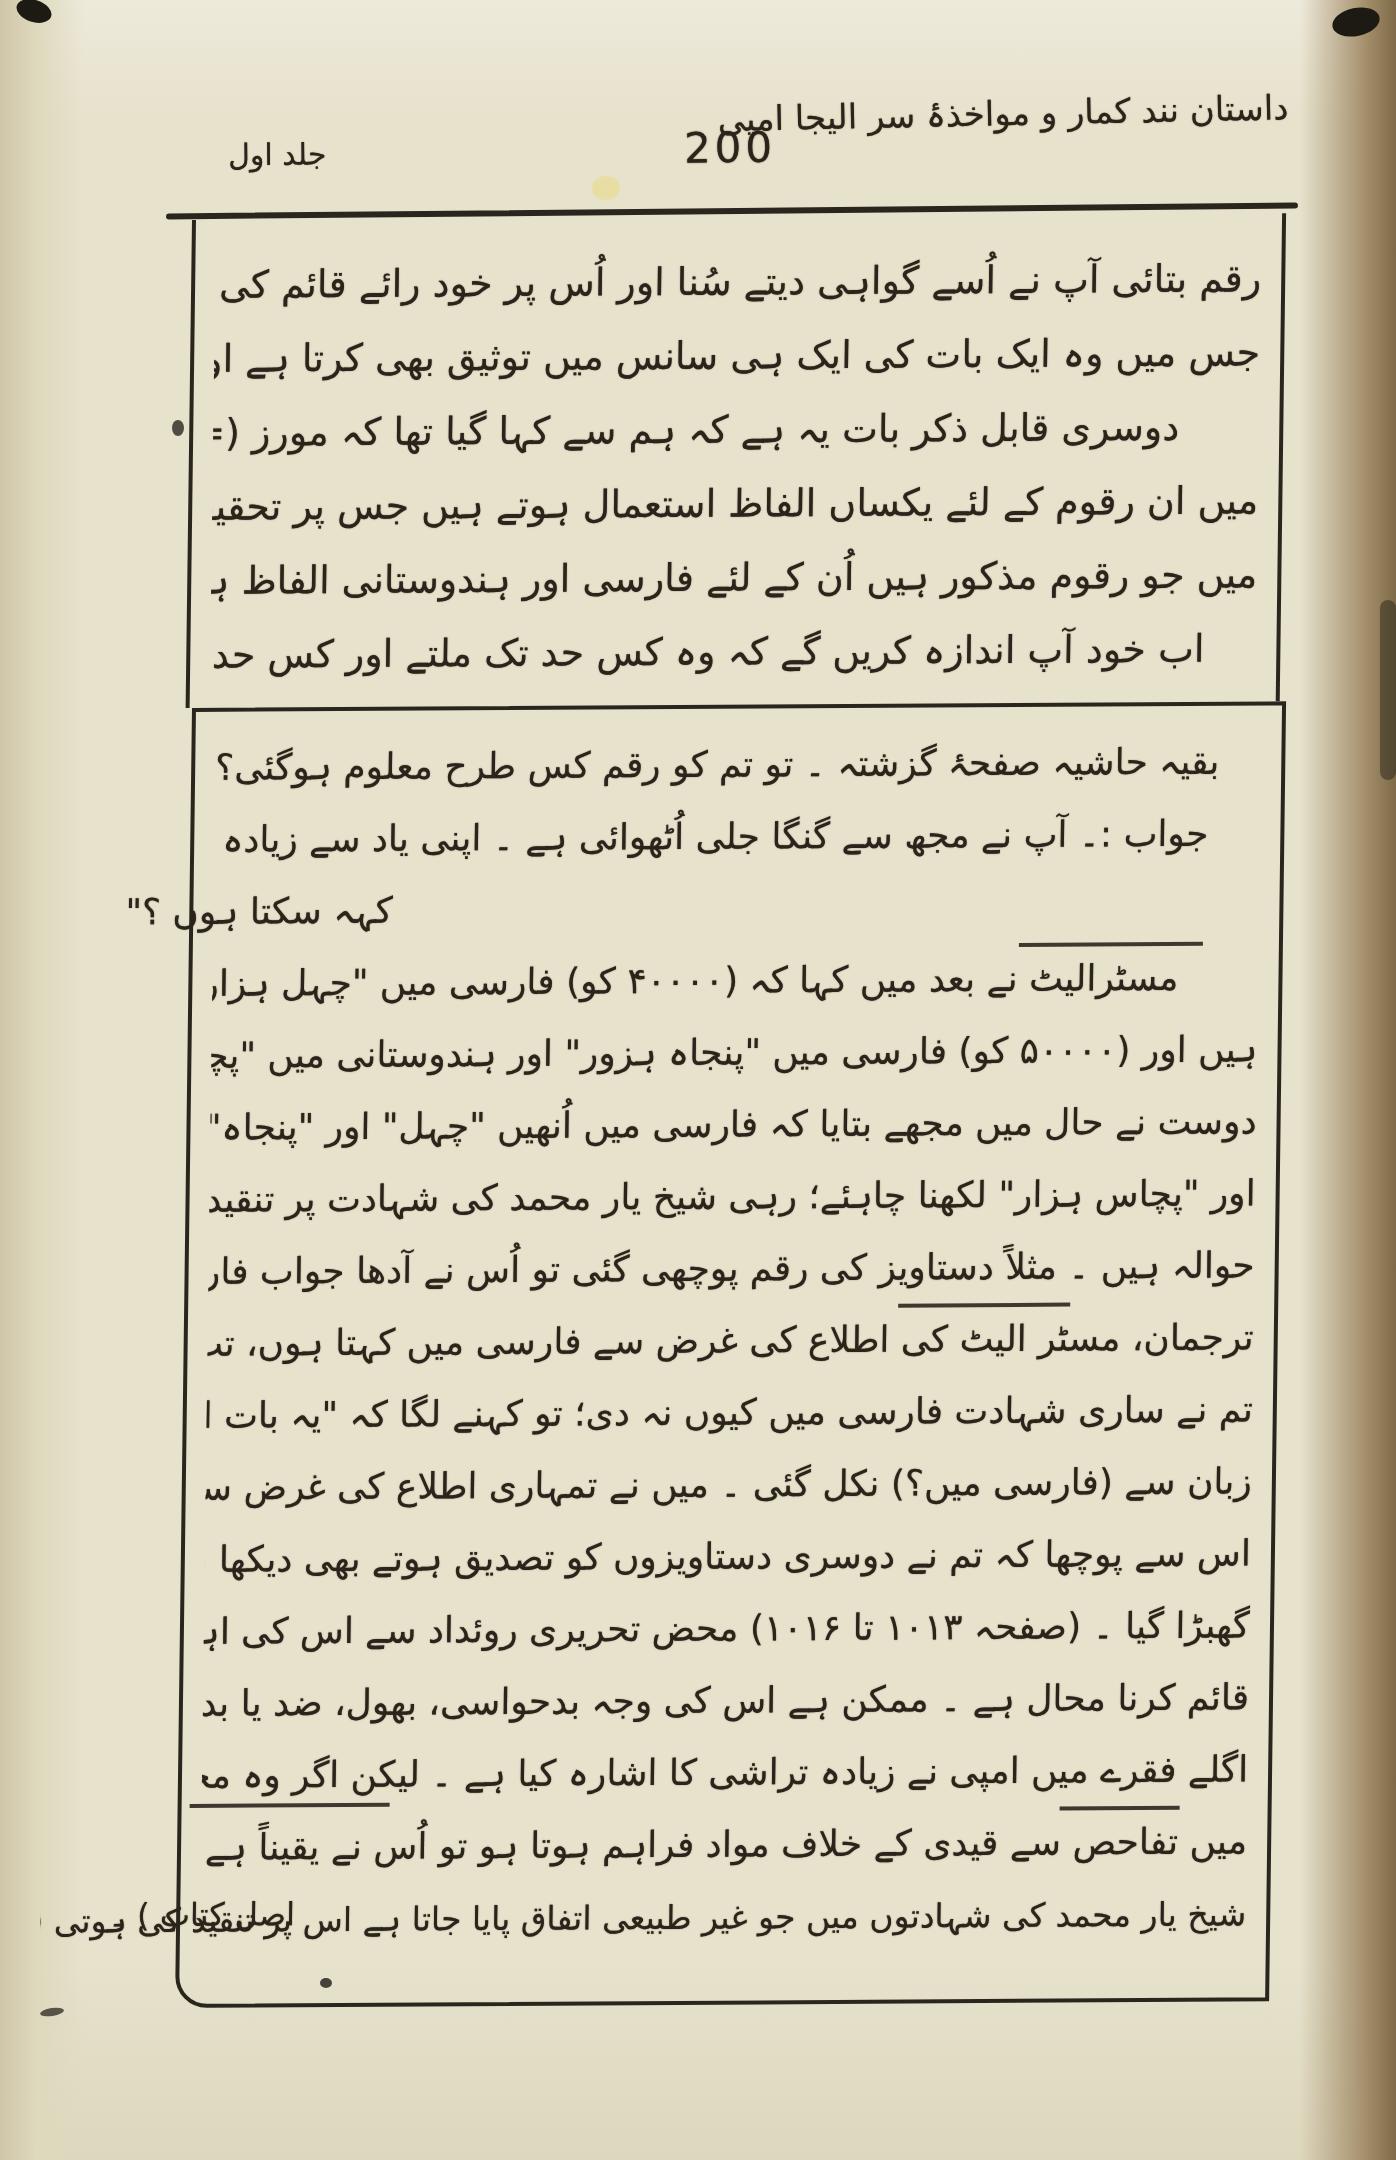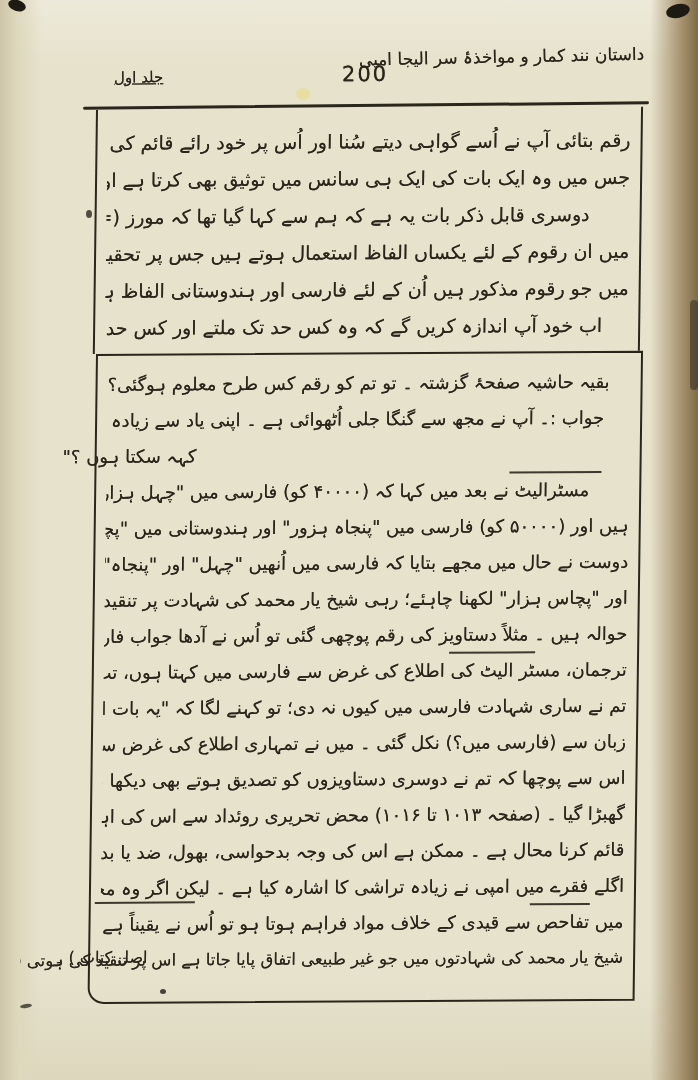--- a/index.html
+++ b/index.html
@@ -23,21 +23,21 @@
   .sp6{left:690px;top:300px;width:8px;height:90px;border-radius:4px;opacity:.45;}
   .spot{position:absolute;left:296px;top:88px;width:14px;height:12px;border-radius:50%;
         background:#e8dd9a;opacity:.8;}
   
   .hdr{position:absolute;left:96px;top:48px;width:552px;height:54px;transform:rotate(-0.6deg);}
   .title{position:absolute;right:4px;top:0;font-size:17px;direction:rtl;white-space:nowrap;
          text-shadow:0 0 .6px rgba(42,36,26,.8);transform:rotate(-0.6deg);}
   .pageno{position:absolute;left:246px;top:14px;font-size:21px;letter-spacing:2px;
           text-shadow:0 0 .7px rgba(42,36,26,.9);}
   .vol{position:absolute;left:18px;top:18px;font-size:15px;direction:rtl;
-       text-shadow:0 0 .5px rgba(42,36,26,.8);text-decoration:underline;}
+       text-shadow:0 0 .5px rgba(42,36,26,.8);}
   .rule{position:absolute;left:83px;top:104px;width:566px;height:3px;background:#2b261d;
         transform:rotate(-0.55deg);border-radius:2px;}
   
   .sec{position:absolute;left:96px;width:547px;box-sizing:border-box;
        transform:skewX(-1.1deg) rotate(-0.35deg);transform-origin:top left;}
   .sec-top{top:110px;height:244px;border-left:2px solid #2b261d;border-right:2px solid #2b261d;
            padding:16px 10px 0 10px;}
   .sec-fn{top:354px;height:650px;border:2px solid #2b261d;border-bottom-left-radius:16px;
           padding:12px 10px 0 10px;}
   .ln{direction:rtl;text-align:right;white-space:nowrap;overflow:hidden;

